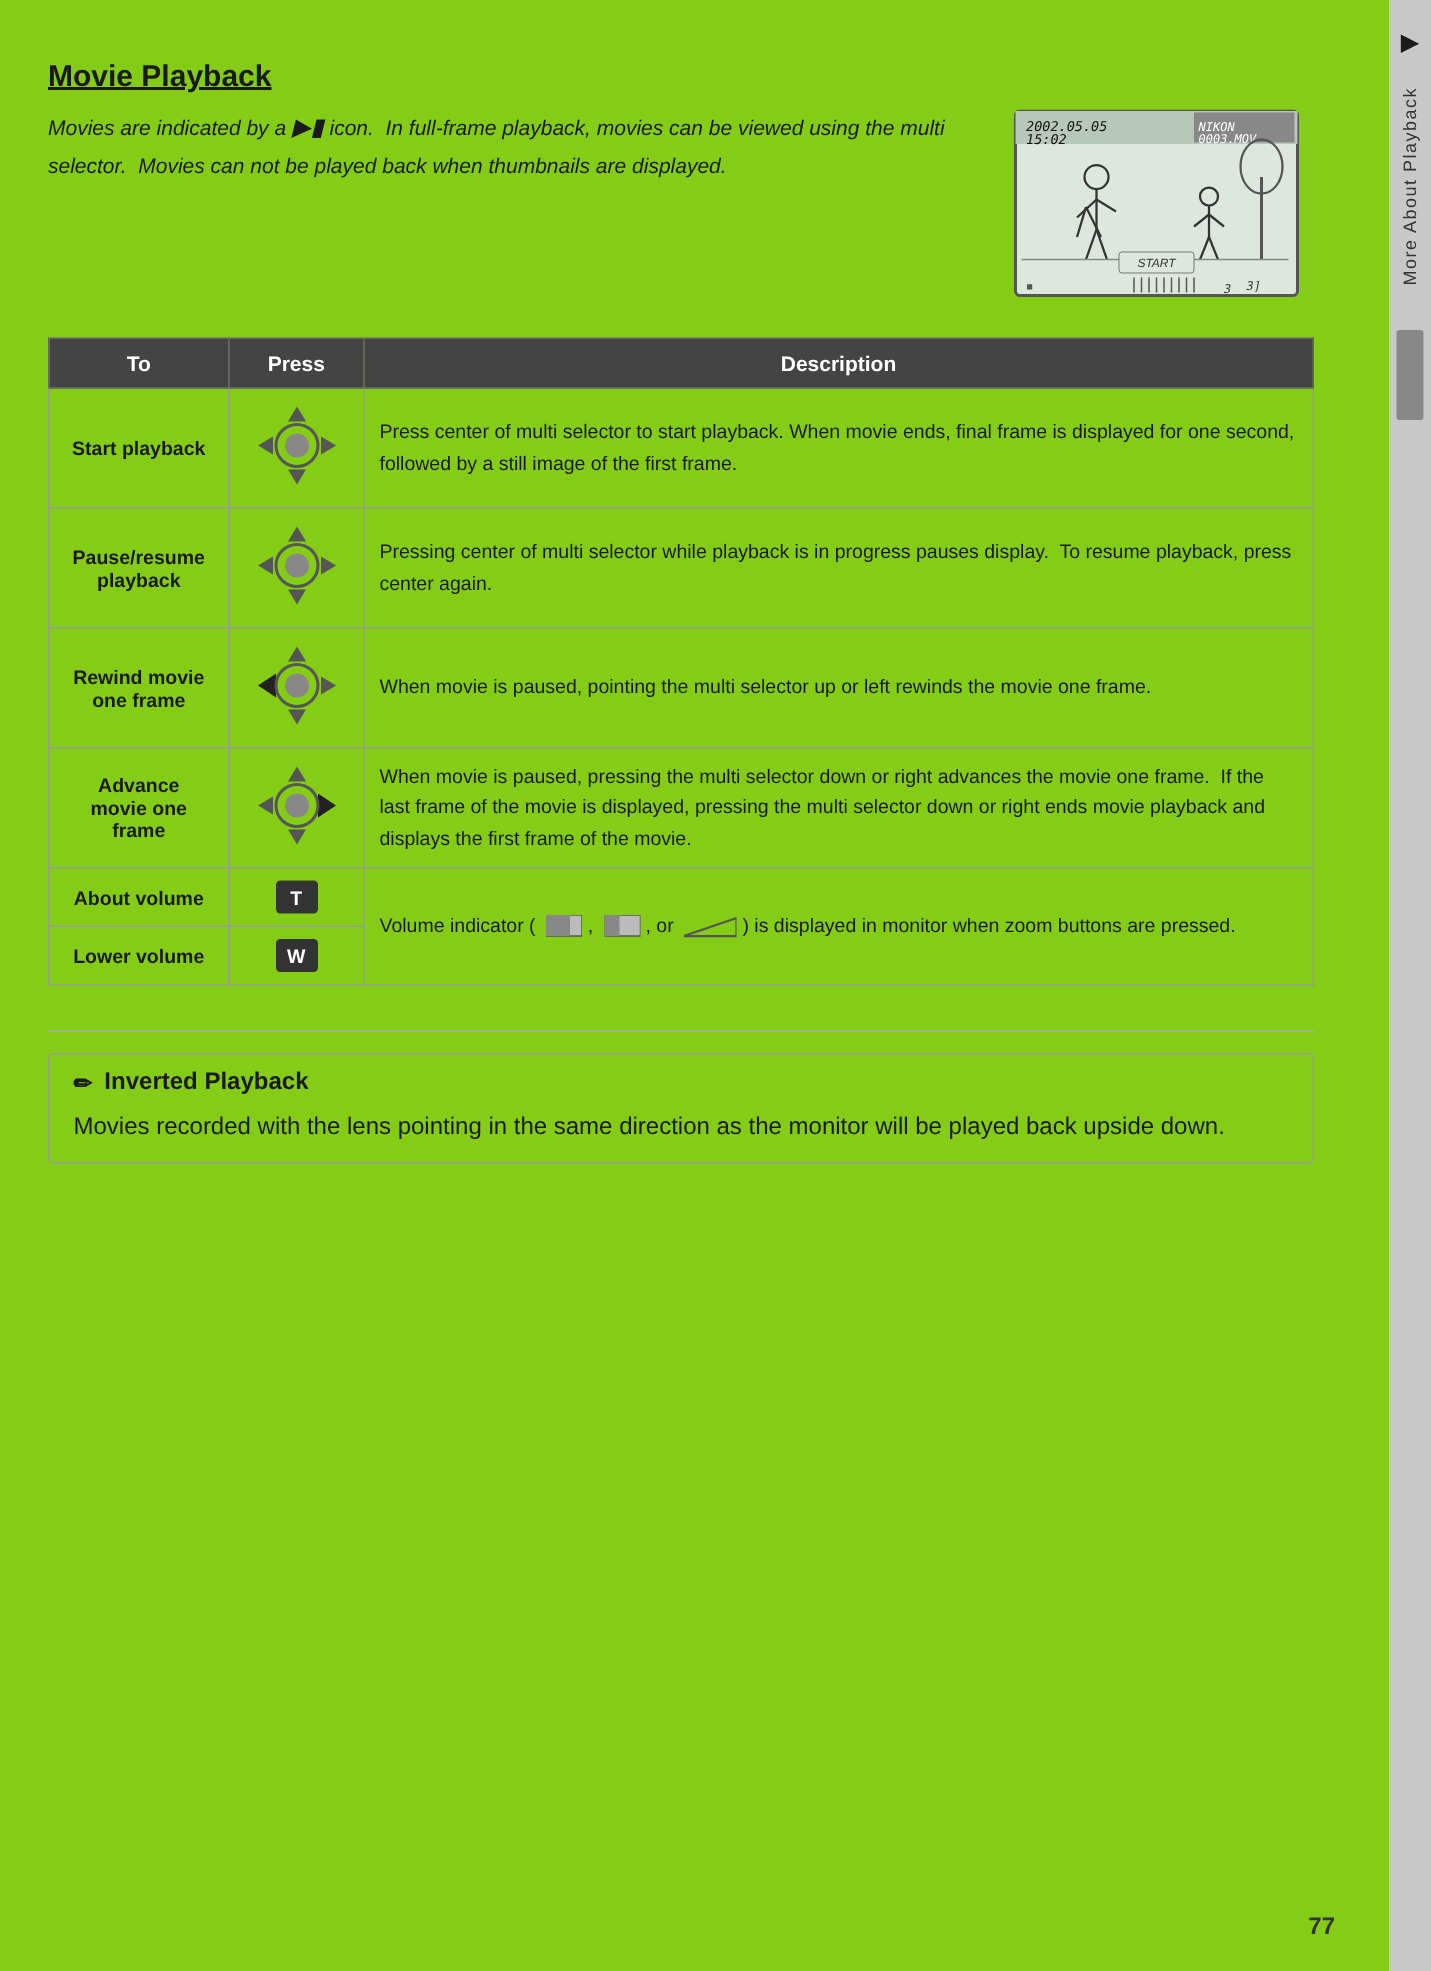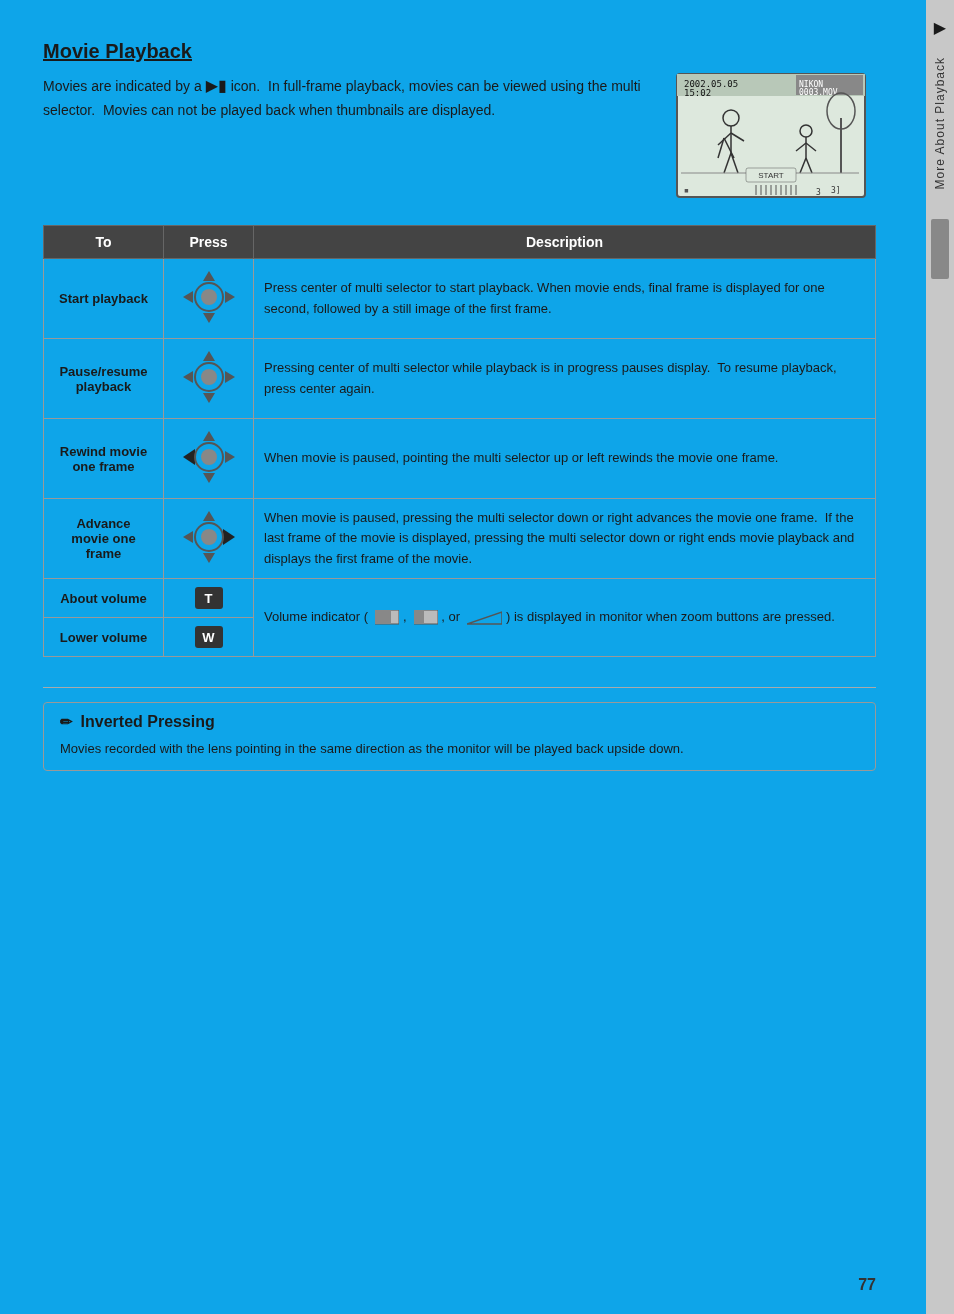--- a/index.html
+++ b/index.html
@@ -7,22 +7,22 @@
       width: 954px;
       min-height: 1314px;
       background: #e8e8e8;
       font-family: Arial, Helvetica, sans-serif;
       font-size: 14px;
       color: #1a1a1a;
       display: flex;
     }
     .main-content {
       flex: 1;
-      background: #0ea5e9;
-      padding: 40px 50px 40px 43px;
+      background: #84cc16;
+      padding: 40px 50px 40px 32px;
       position: relative;
     }
     .right-tab {
       width: 28px;
       background: #c8c8c8;
       display: flex;
       flex-direction: column;
       align-items: center;
       padding-top: 10px;
       position: relative;
@@ -52,20 +52,21 @@
       font-size: 20px;
       font-weight: bold;
       text-decoration: underline;
       margin-bottom: 10px;
     }
 
     .intro-section {
       display: flex;
       gap: 34px;
       margin-bottom: 24px;
+      font-style: italic;
     }
     .intro-text {
       flex: 1;
       font-size: 14px;
       line-height: 1.6;
     }
     .camera-image {
       width: 200px;
       flex-shrink: 0;
     }
@@ -116,28 +117,28 @@
       font-weight: bold;
       display: flex;
       align-items: center;
       gap: 8px;
       margin-bottom: 8px;
     }
     .pencil-icon {
       font-size: 15px;
     }
     .inverted-text {
-      font-size: 13px;
+      font-size: 16px;
       line-height: 1.6;
     }
 
     .page-number {
       position: absolute;
       bottom: 20px;
-      right: 50px;
+      right: 36px;
       font-size: 16px;
       font-weight: bold;
       color: #333;
     }
 
     
     .vol-icon {
       display: inline-flex;
       align-items: center;
       justify-content: center;
@@ -336,21 +337,21 @@
         </td>
       </tr>
     </tbody>
   </table>
 
   <hr style="border: none; border-top: 1.5px solid #aaa; margin-bottom: 14px;">
 
   <div class="inverted-section">
     <div class="inverted-title">
       <span class="pencil-icon">✏</span>
-      <span>Inverted Pressing</span>
+      <span>Inverted Playback</span>
     </div>
     <div class="inverted-text">Movies recorded with the lens pointing in the same direction as the monitor will be played back upside down.</div>
   </div>
 
   <div class="page-number">77</div>
 </div>
 
 <div class="right-tab">
   <div class="right-tab-icon">▶</div>
   <div class="right-tab-label">More About Playback</div>

